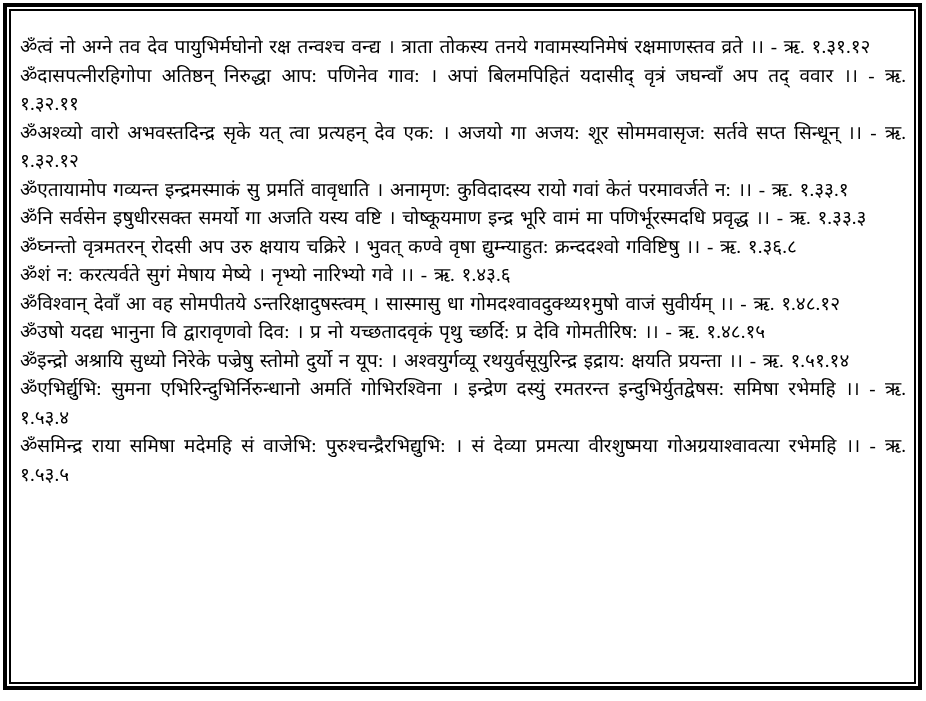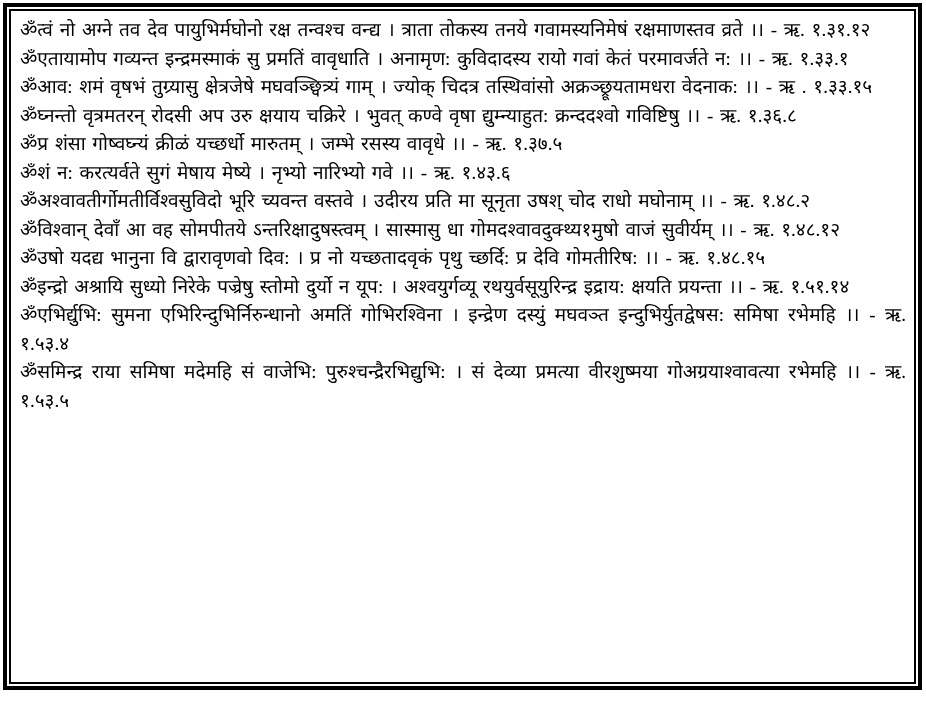--- a/index.html
+++ b/index.html
@@ -23,47 +23,47 @@
     box-sizing: border-box;
     border: 4px solid #000000;
     padding: 2px;
     background: #ffffff;
   }
   .frame-inner {
     width: 100%;
     height: 100%;
     box-sizing: border-box;
     border: 2px solid #000000;
-    padding: 5px 8px 0 9px;
+    padding: 22px 8px 0 9px;
     overflow: hidden;
   }
   .verse {
     margin: 0;
     padding: 0;
     color: #000000;
     font-size: 19px;
     line-height: 28.5px;
     text-align: justify;
     word-spacing: 2px;
   }
 </style>
 </head>
 <body>
 
 <div class="frame-outer">
   <div class="frame-inner">
     <div>
       <p class="verse">ॐत्वं नो अग्ने तव देव पायुभिर्मघोनो रक्ष तन्वश्च वन्द्य । त्राता तोकस्य तनये गवामस्यनिमेषं रक्षमाणस्तव व्रते ।। - ऋ. १.३१.१२</p>
+      <p class="verse">ॐदासपत्नीरहिगोपा अतिष्ठन् निरुद्धा आप: पणिनेव गाव: । अपां बिलमपिहितं यदासीद् वृत्रं जघन्वाँ अप तद् ववार ।। - ऋ. १.३२.११</p>
+      <p class="verse">ॐअश्व्यो वारो अभवस्तदिन्द्र सृके यत् त्वा प्रत्यहन् देव एक: । अजयो गा अजय: शूर सोममवासृज: सर्तवे सप्त सिन्धून् ।। - ऋ. १.३२.१२</p>
       <p class="verse">ॐएतायामोप गव्यन्त इन्द्रमस्माकं सु प्रमतिं वावृधाति । अनामृण: कुविदादस्य रायो गवां केतं परमावर्जते न: ।। - ऋ. १.३३.१</p>
-      <p class="verse">ॐआव: शमं वृषभं तुग्र्यासु क्षेत्रजेषे मघवञ्छ्वित्र्यं गाम् । ज्योक् चिदत्र तस्थिवांसो अक्रञ्छ्रूयतामधरा वेदनाक: ।। - ऋ . १.३३.१५</p>
+      <p class="verse">ॐनि सर्वसेन इषुधीरसक्त समर्यो गा अजति यस्य वष्टि । चोष्कूयमाण इन्द्र भूरि वामं मा पणिर्भूरस्मदधि प्रवृद्ध ।। - ऋ. १.३३.३</p>
       <p class="verse">ॐघ्नन्तो वृत्रमतरन् रोदसी अप उरु क्षयाय चक्रिरे । भुवत् कण्वे वृषा द्युम्न्याहुत: क्रन्ददश्वो गविष्टिषु ।। - ऋ. १.३६.८</p>
-      <p class="verse">ॐप्र शंसा गोष्वघ्न्यं क्रीळं यच्छर्धो मारुतम् । जम्भे रसस्य वावृधे ।। - ऋ. १.३७.५</p>
       <p class="verse">ॐशं न: करत्यर्वते सुगं मेषाय मेष्ये । नृभ्यो नारिभ्यो गवे ।। - ऋ. १.४३.६</p>
-      <p class="verse">ॐअश्वावतीर्गोमतीर्विश्वसुविदो भूरि च्यवन्त वस्तवे । उदीरय प्रति मा सूनृता उषश् चोद राधो मघोनाम् ।। - ऋ. १.४८.२</p>
       <p class="verse">ॐविश्वान् देवाँ आ वह सोमपीतये ऽन्तरिक्षादुषस्त्वम् । सास्मासु धा गोमदश्वावदुक्थ्य१मुषो वाजं सुवीर्यम् ।। - ऋ. १.४८.१२</p>
       <p class="verse">ॐउषो यदद्य भानुना वि द्वारावृणवो दिव: । प्र नो यच्छतादवृकं पृथु च्छर्दि: प्र देवि गोमतीरिष: ।। - ऋ. १.४८.१५</p>
       <p class="verse">ॐइन्द्रो अश्रायि सुध्यो निरेके पज्रेषु स्तोमो दुर्यो न यूप: । अश्वयुर्गव्यू रथयुर्वसूयुरिन्द्र इद्राय: क्षयति प्रयन्ता ।। - ऋ. १.५१.१४</p>
-      <p class="verse">ॐएभिर्द्युभि: सुमना एभिरिन्दुभिर्निरुन्धानो अमतिं गोभिरश्विना । इन्द्रेण दस्युं मघवञ्त इन्दुभिर्युतद्वेषस: समिषा रभेमहि ।। - ऋ. १.५३.४</p>
+      <p class="verse">ॐएभिर्द्युभि: सुमना एभिरिन्दुभिर्निरुन्धानो अमतिं गोभिरश्विना । इन्द्रेण दस्युं रमतरन्त इन्दुभिर्युतद्वेषस: समिषा रभेमहि ।। - ऋ. १.५३.४</p>
       <p class="verse">ॐसमिन्द्र राया समिषा मदेमहि सं वाजेभि: पुरुश्चन्द्रैरभिद्युभि: । सं देव्या प्रमत्या वीरशुष्मया गोअग्रयाश्वावत्या रभेमहि ।। - ऋ. १.५३.५</p>
 
     </div>
   </div>
 </div>
 
 </body></html>

